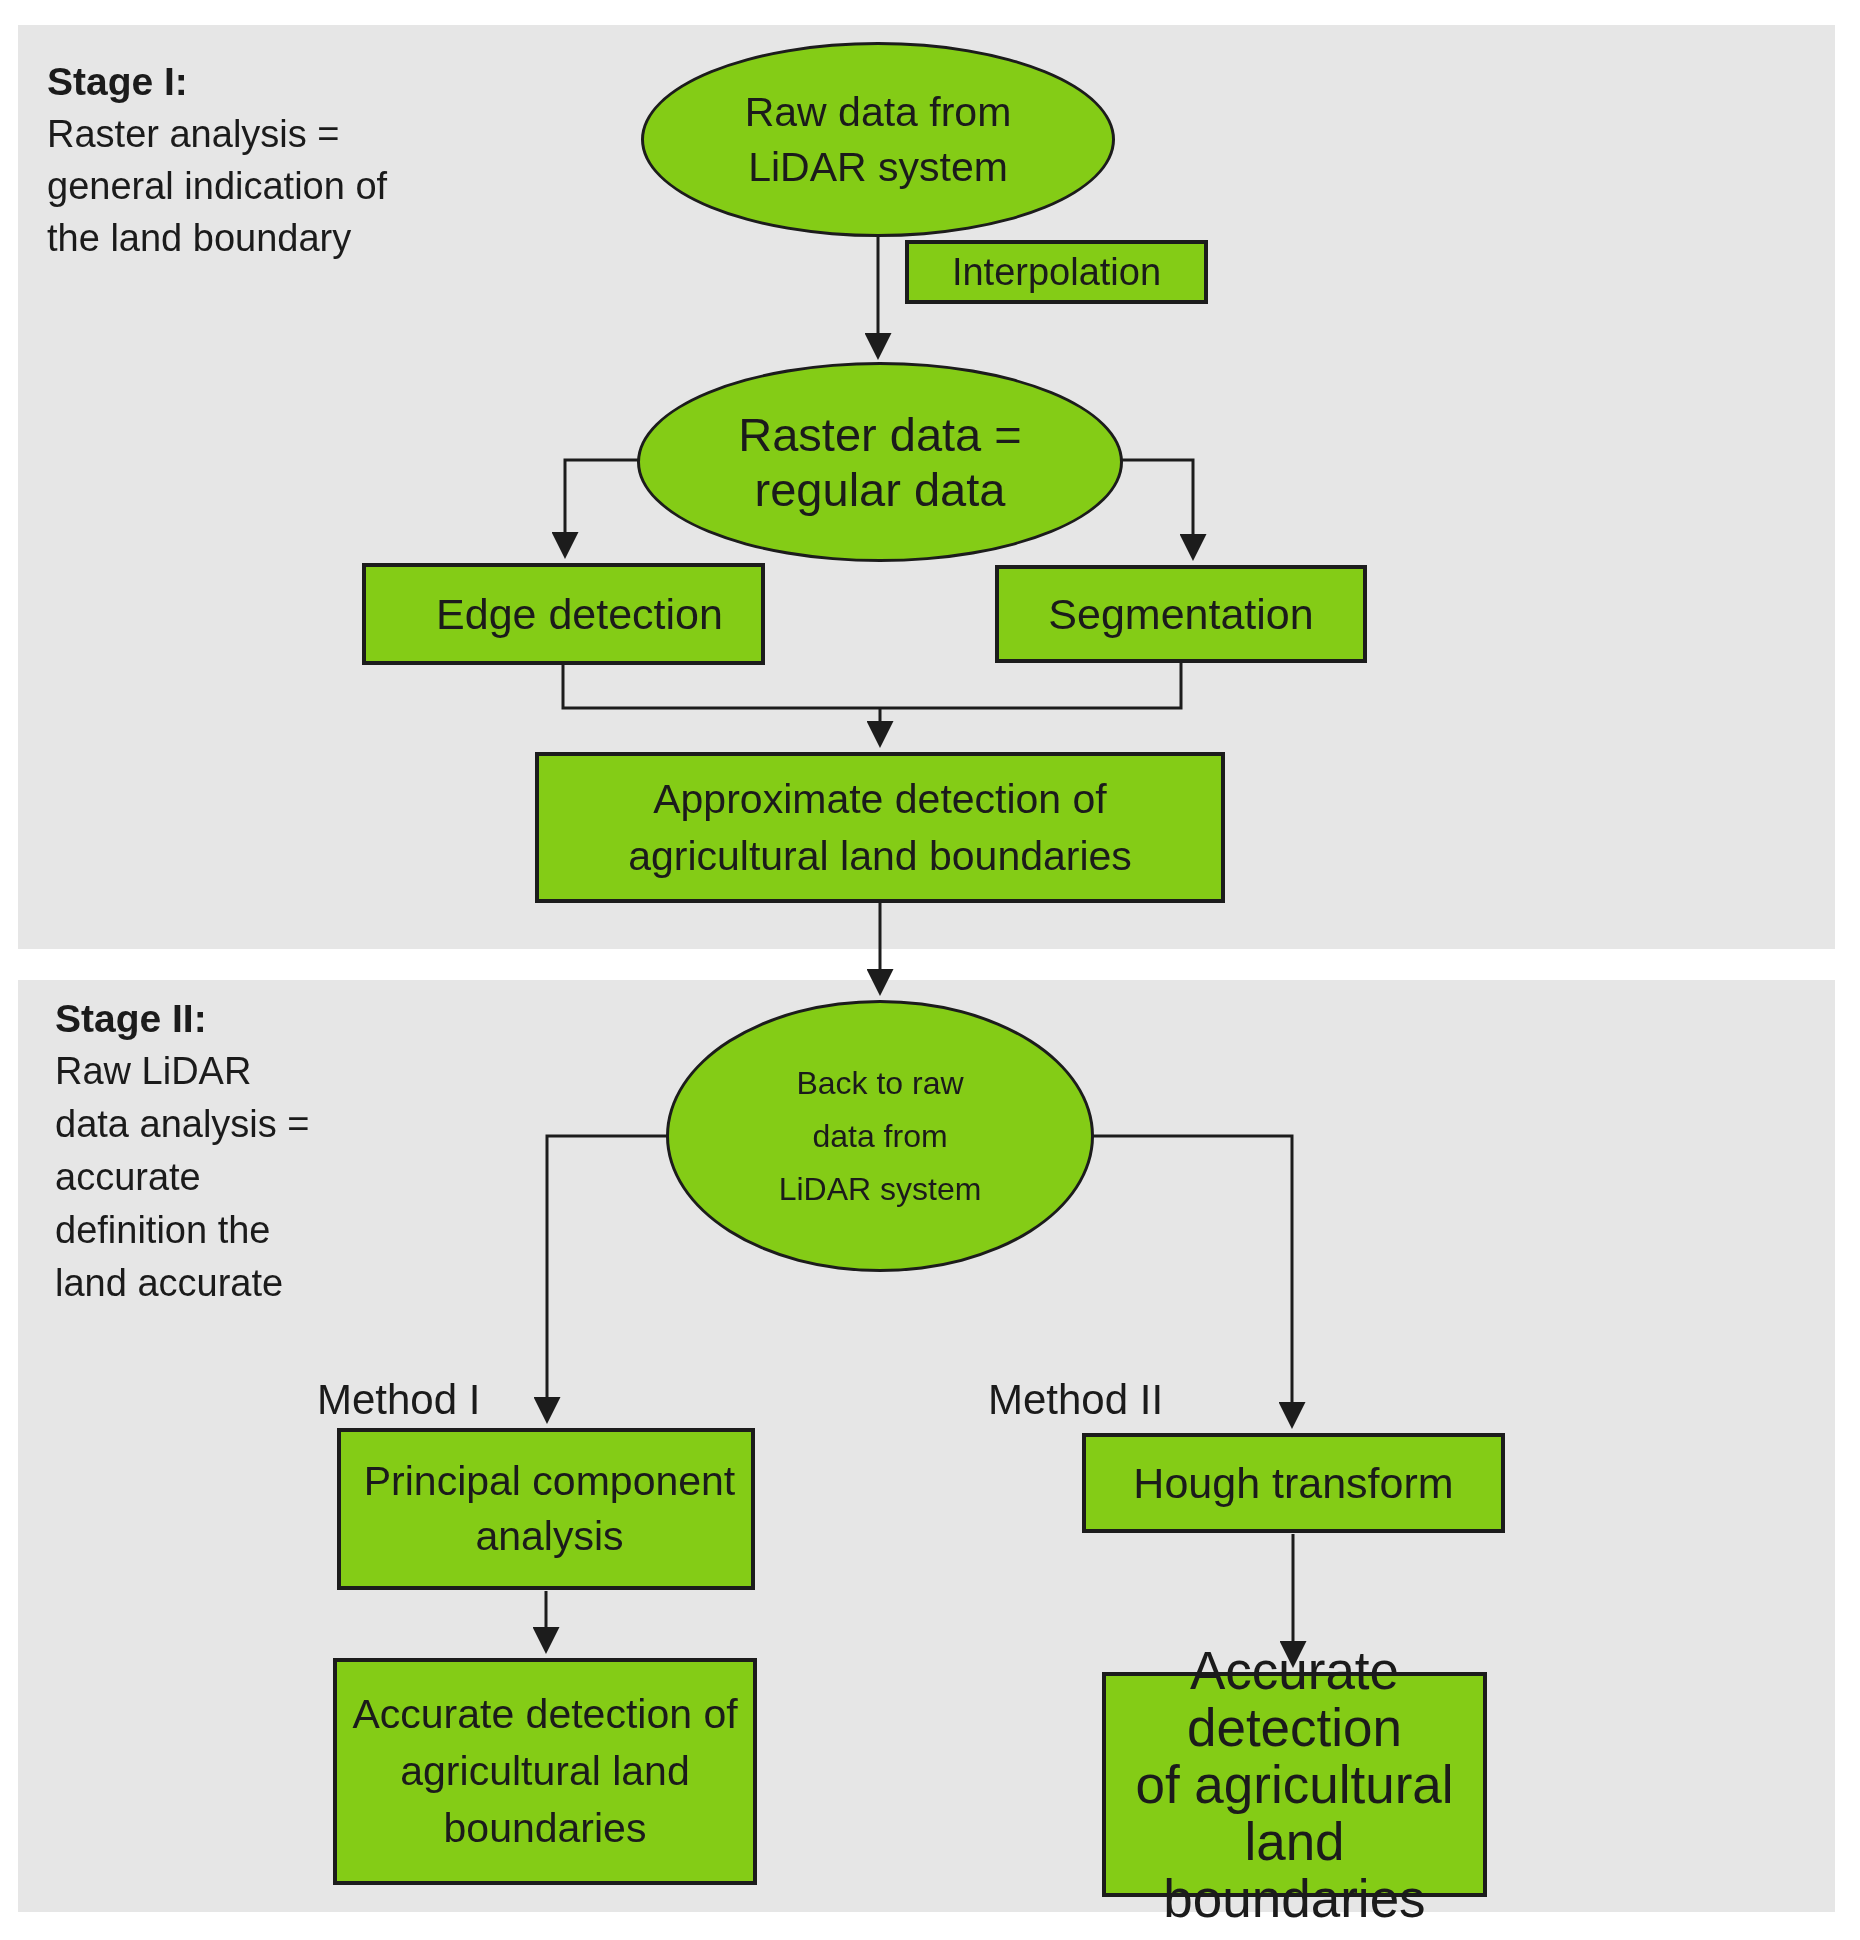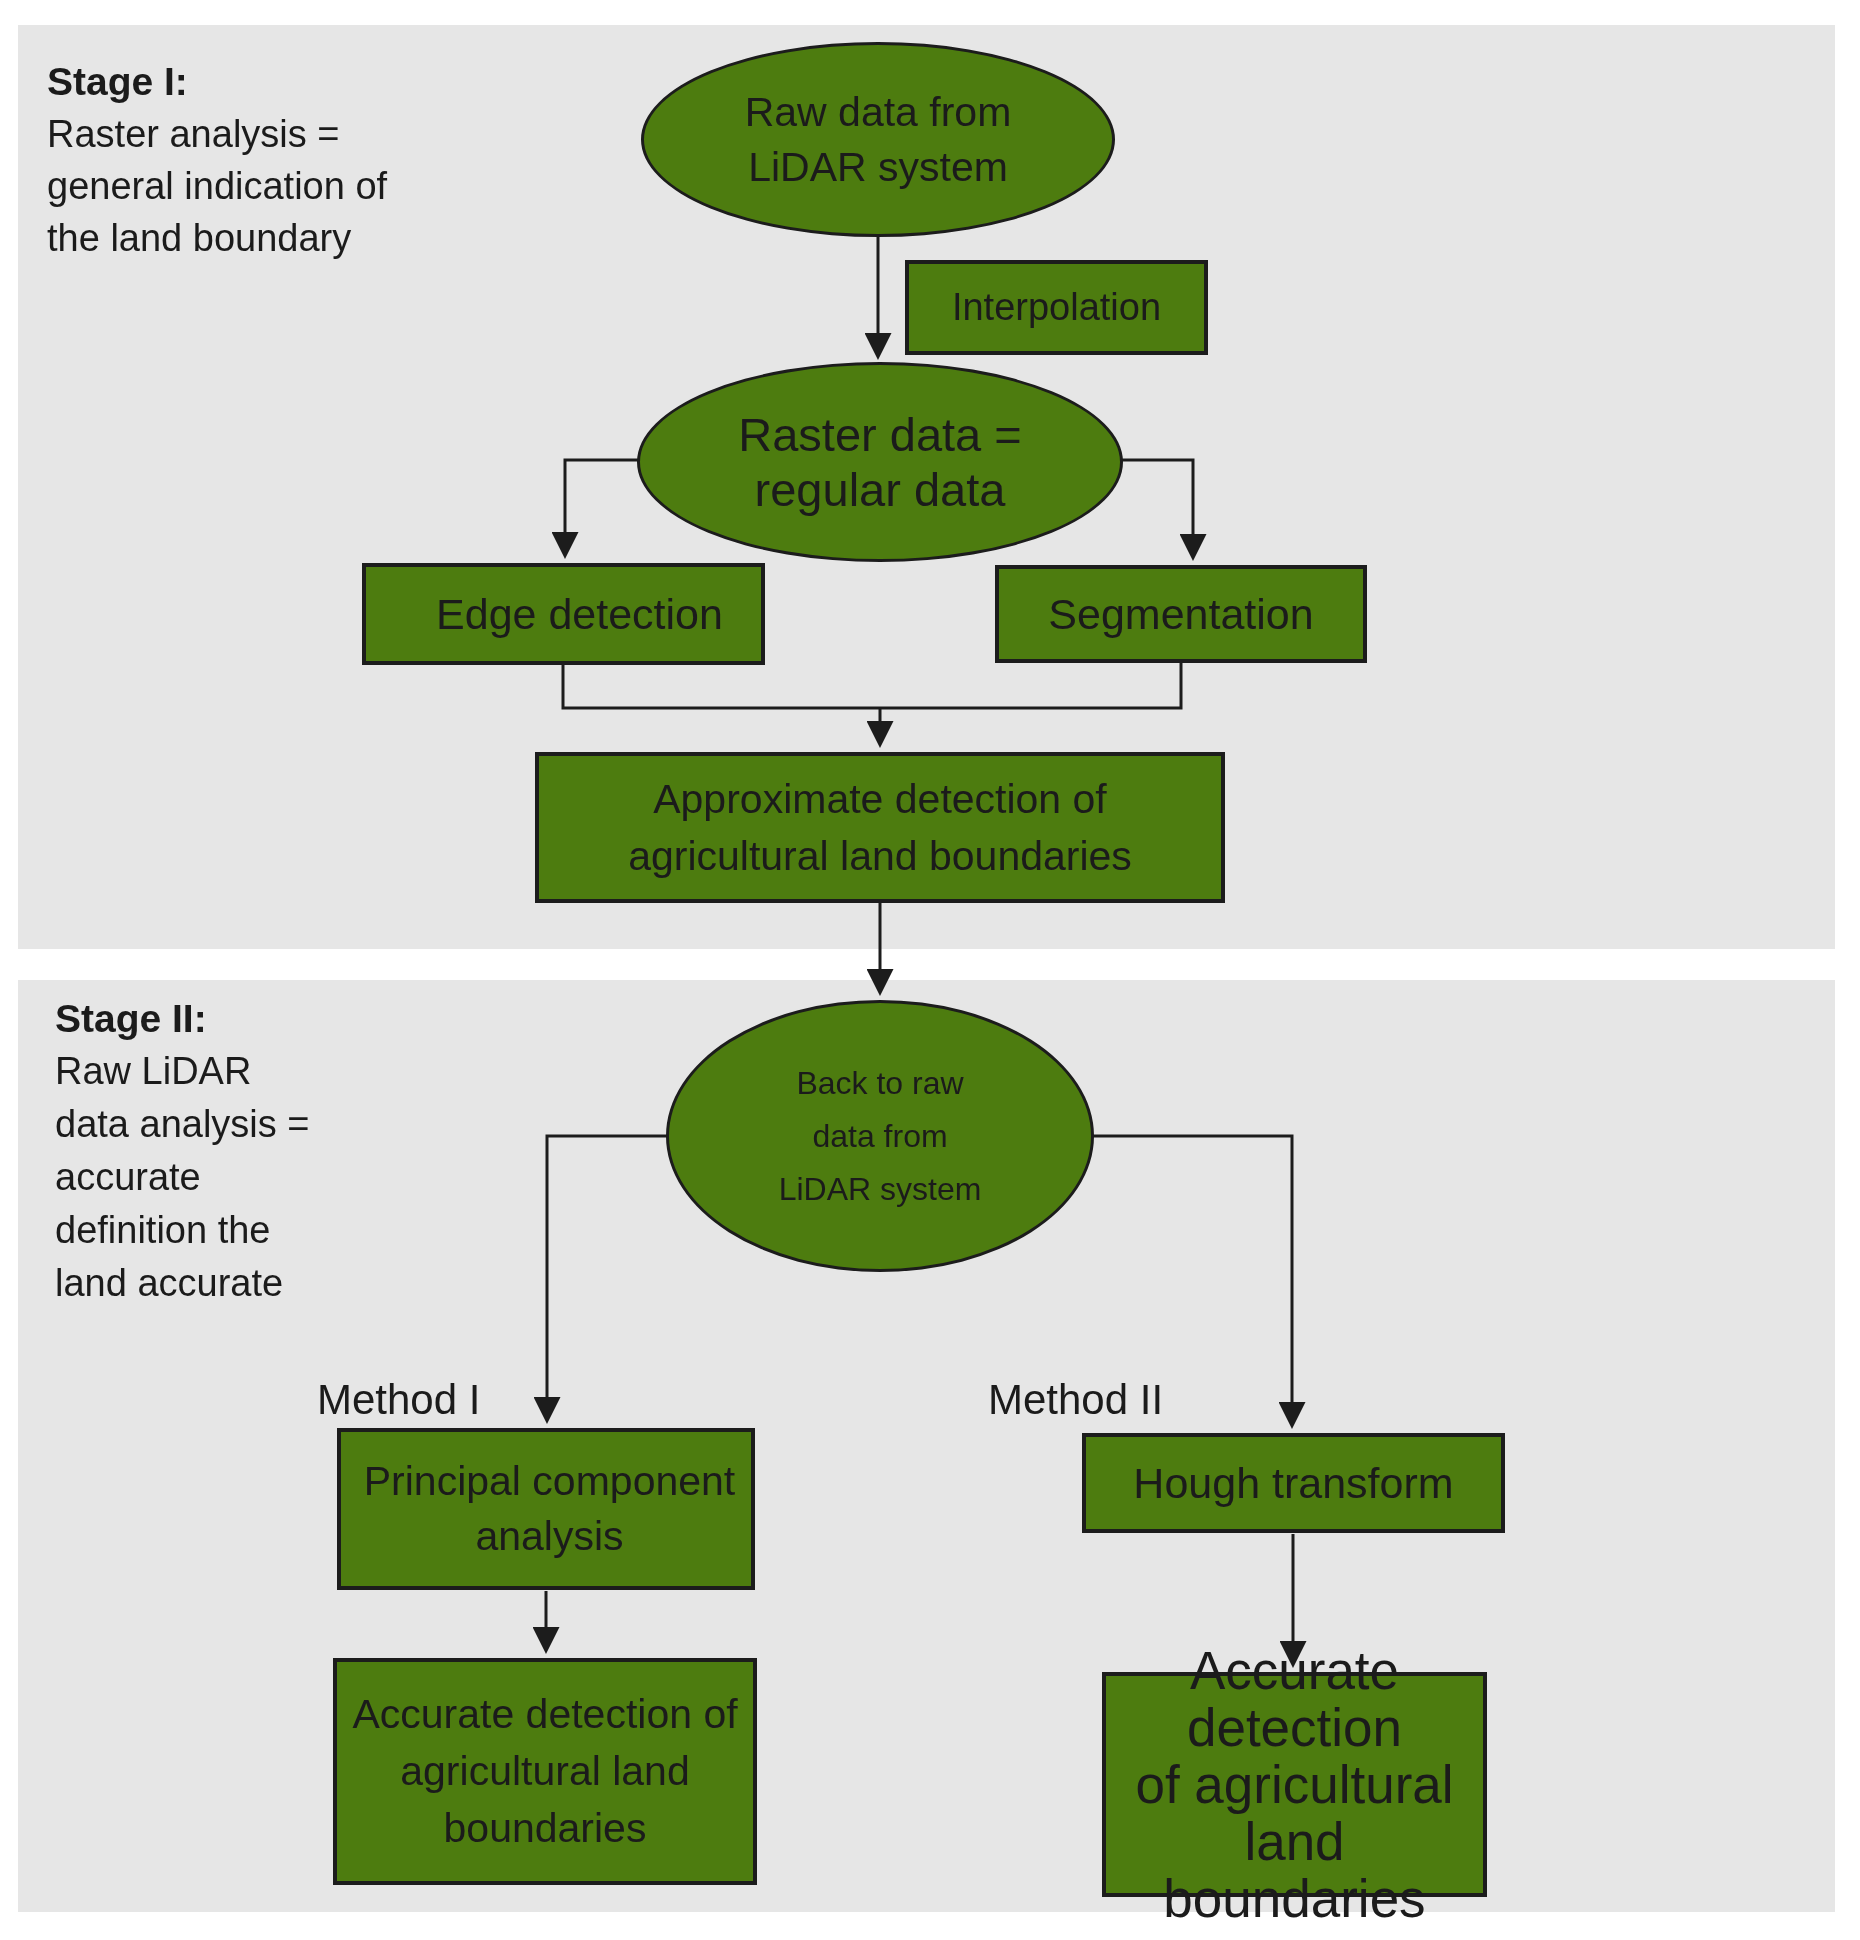--- a/index.html
+++ b/index.html
@@ -13,33 +13,33 @@
   }
   .panel{position:absolute;left:18px;width:1817px;background:#e6e6e6;}
   #stage1-panel{top:25px;height:924px;}
   #stage2-panel{top:980px;height:932px;}
 
   svg.connectors{position:absolute;left:0;top:0;z-index:2;}
   svg.connectors path{fill:none;stroke:#1c1c1c;stroke-width:3px;}
 
   .node{
     position:absolute;z-index:3;
-    background:#4d7c0f;
+    background:#84cc16;
     border:4px solid #1c1c1c;
     box-sizing:border-box;
     display:flex;flex-direction:column;
     align-items:center;justify-content:center;
     text-align:center;
   }
   .ellipse{border-radius:50%;border-width:3px;}
   .ln{display:block;}
 
   
   #raw-data-ellipse{left:641px;top:42px;width:474px;height:195px;font-size:41px;line-height:55px;}
-  #interpolation-box{left:905px;top:260px;width:303px;height:95px;font-size:38px;}
+  #interpolation-box{left:905px;top:240px;width:303px;height:64px;font-size:38px;}
   #raster-data-ellipse{left:637px;top:362px;width:486px;height:200px;font-size:47px;line-height:55px;}
   #edge-detection-box{left:362px;top:563px;width:403px;height:102px;font-size:43px;padding-left:32px;}
   #segmentation-box{left:995px;top:565px;width:372px;height:98px;font-size:43px;}
   #approximate-box{left:535px;top:752px;width:690px;height:151px;font-size:41px;line-height:57px;}
 
   
   #back-to-raw-ellipse{left:666px;top:1000px;width:428px;height:272px;font-size:32px;line-height:53px;}
   #pca-box{left:337px;top:1428px;width:418px;height:162px;font-size:41px;line-height:55px;padding-left:7px;}
   #hough-box{left:1082px;top:1433px;width:423px;height:100px;font-size:43px;}
   #accurate-left-box{left:333px;top:1658px;width:424px;height:227px;font-size:41px;line-height:57px;}

